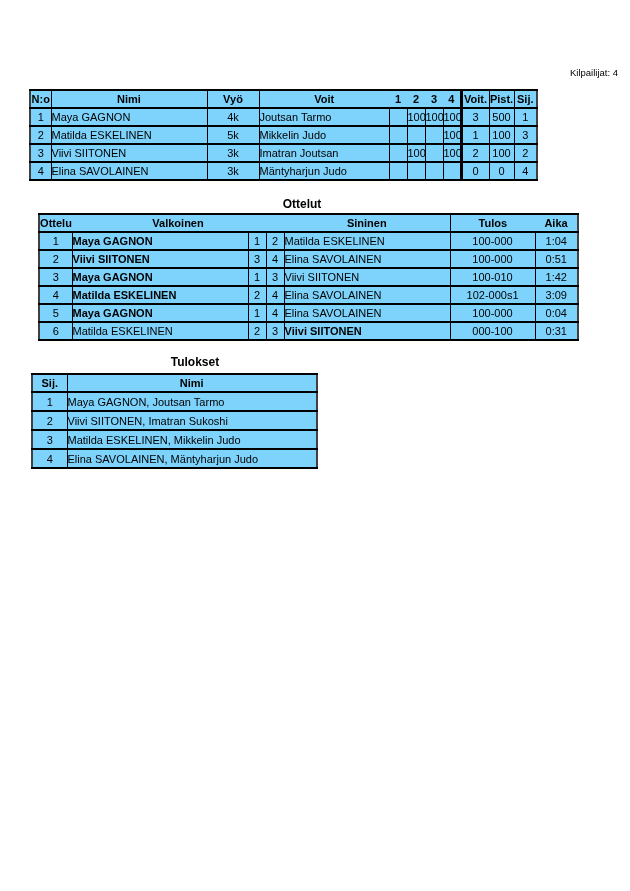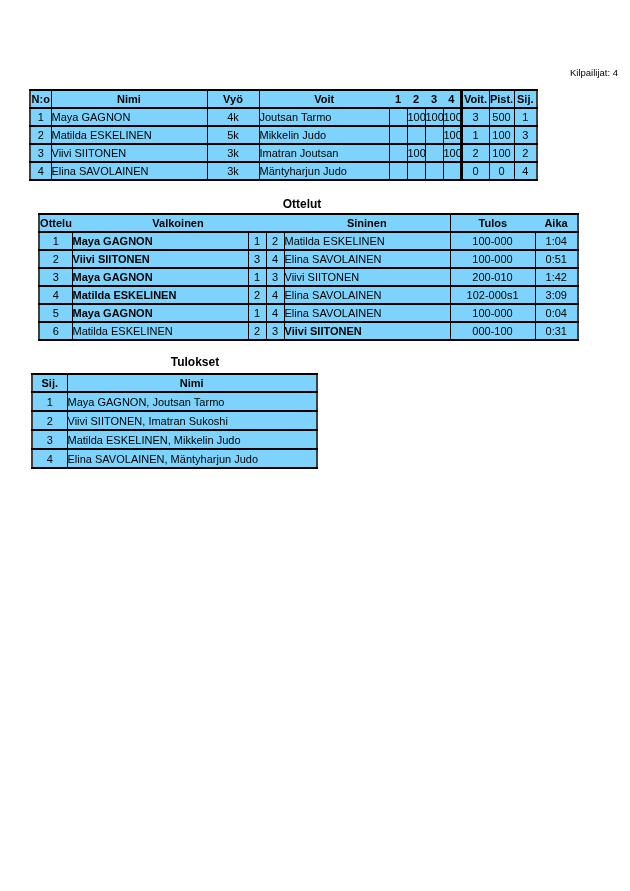--- a/index.html
+++ b/index.html
@@ -202,21 +202,21 @@
           <td>100-000</td>
           <td>0:51</td>
         </tr>
 
         <tr>
           <td>3</td>
           <td class="l bold">Maya GAGNON</td>
           <td>1</td>
           <td>3</td>
           <td class="l">Viivi SIITONEN</td>
-          <td>200-010</td>
+          <td>100-010</td>
           <td>1:42</td>
         </tr>
 
         <tr>
           <td>4</td>
           <td class="l bold">Matilda ESKELINEN</td>
           <td>2</td>
           <td>4</td>
           <td class="l">Elina SAVOLAINEN</td>
           <td>102-000s1</td>

